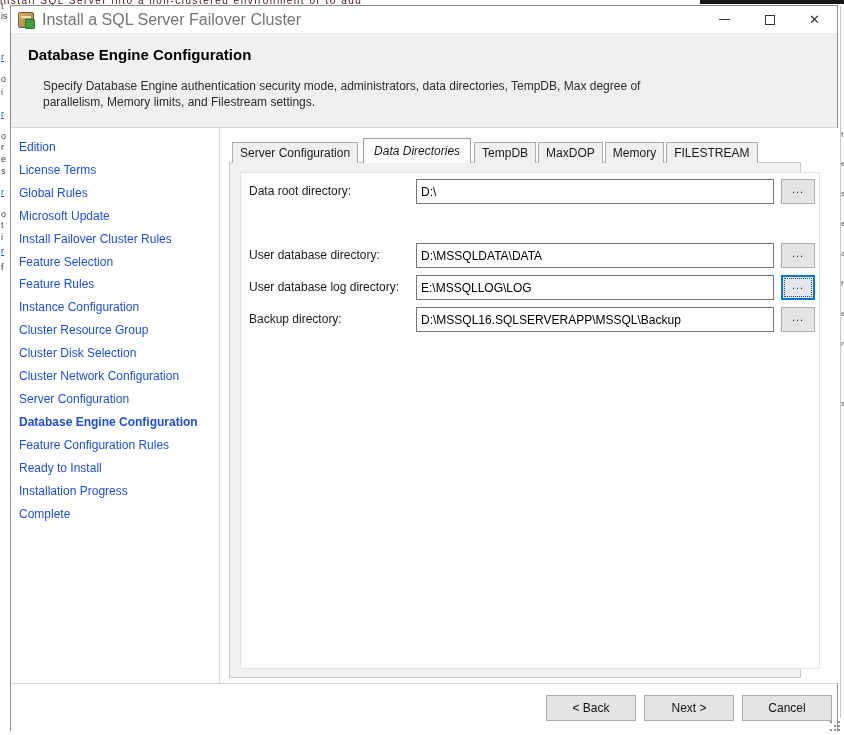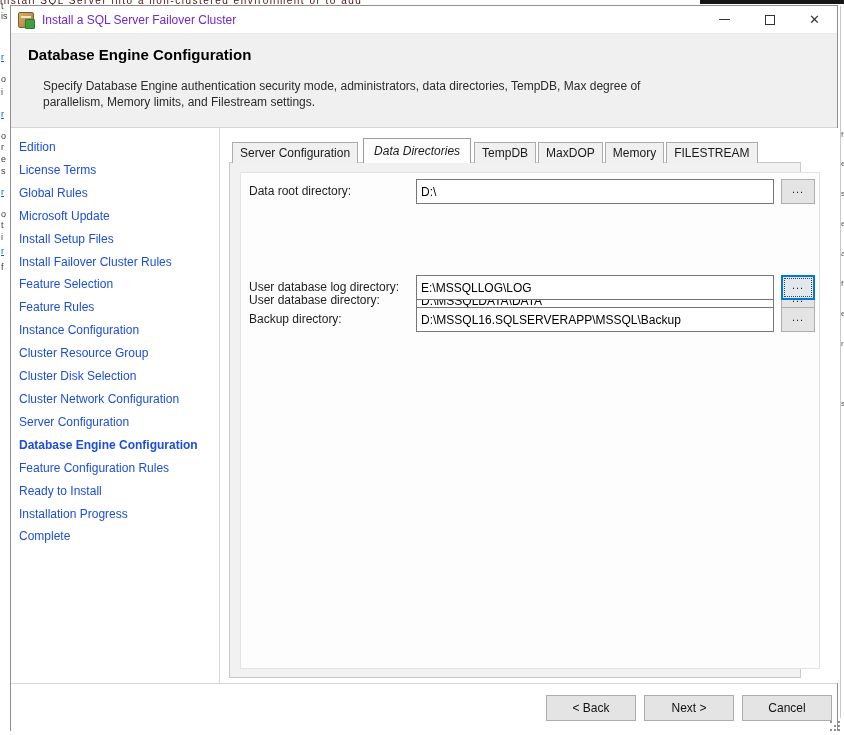--- a/index.html
+++ b/index.html
@@ -33,21 +33,21 @@
   .titlebar { position:absolute; left:0; top:0; width:100%; height:28px;
               background:#ffffff; border-bottom:1px solid #ececec;
               display:flex; align-items:center; }
   .app-icon { width:16px; height:16px; margin-left:7px; position:relative;
               background:linear-gradient(135deg,#d8b169 0%,#b98d4f 60%,#8f6a36 100%);
               border:1px solid #7d5c2e; border-radius:2px; }
   .app-icon:before { content:""; position:absolute; left:2px; top:3px; width:10px; height:2px;
               background:#f3e3bd; }
   .app-icon:after { content:""; position:absolute; right:-2px; bottom:-2px; width:8px; height:8px;
               background:#3f9e3f; border:1px solid #2c7a2c; border-radius:1px; }
-  .window-title { margin-left:8px; font-size:12px; color:#6d28d9; }
+  .window-title { margin-left:8px; font-size:16px; color:#737373; }
   .win-controls { margin-left:auto; display:flex; height:100%; }
   .win-btn { width:45px; height:100%; display:flex; align-items:center; justify-content:center;
              color:#333; }
   .glyph-min { width:11px; height:1px; background:#333; display:block; }
   .glyph-max { width:10px; height:10px; border:1px solid #333; display:block; }
   .glyph-close { font-size:13px; line-height:13px; color:#333; }
 
   
   .header { position:absolute; left:0; top:28px; width:100%; height:94px;
             background:#f0f0f0; border-bottom:1px solid #d6d6d6; }
@@ -169,21 +169,20 @@
     <p>Specify Database Engine authentication security mode, administrators, data directories, TempDB, Max degree of parallelism, Memory limits, and Filestream settings.</p>
   </div>
 
   <div class="main">
     <div class="sidebar">
       <ul id="sidebar-list">
           <li class="nav-item">Edition</li>
           <li class="nav-item">License Terms</li>
           <li class="nav-item">Global Rules</li>
           <li class="nav-item">Microsoft Update</li>
-          <li class="nav-item">Install Setup Files</li>
           <li class="nav-item">Install Failover Cluster Rules</li>
           <li class="nav-item">Feature Selection</li>
           <li class="nav-item">Feature Rules</li>
           <li class="nav-item">Instance Configuration</li>
           <li class="nav-item">Cluster Resource Group</li>
           <li class="nav-item">Cluster Disk Selection</li>
           <li class="nav-item">Cluster Network Configuration</li>
           <li class="nav-item">Server Configuration</li>
           <li class="nav-item active">Database Engine Configuration</li>
           <li class="nav-item">Feature Configuration Rules</li>
@@ -201,21 +200,21 @@
           <div class="tab">Memory</div>
           <div class="tab">FILESTREAM</div>
         </div>
       <div class="tabpanel">
         <div class="whitepanel" id="fields-panel">
             <div class="row" style="top: 6px;">
               <span class="field-label">Data root directory:</span>
               <input class="field-input" type="text" value="D:\" style="">
               <div class="browse">...</div>
             </div>
-            <div class="row" style="top: 70px; margin-top: 45px;">
+            <div class="row" style="top: 70px;">
               <span class="field-label">User database directory:</span>
               <input class="field-input" type="text" value="D:\MSSQLDATA\DATA" style="">
               <div class="browse">...</div>
             </div>
             <div class="row" style="top: 102px;">
               <span class="field-label">User database log directory:</span>
               <input class="field-input" type="text" value="E:\MSSQLLOG\LOG" style="">
               <div class="browse focused">...</div>
             </div>
             <div class="row" style="top: 134px;">

